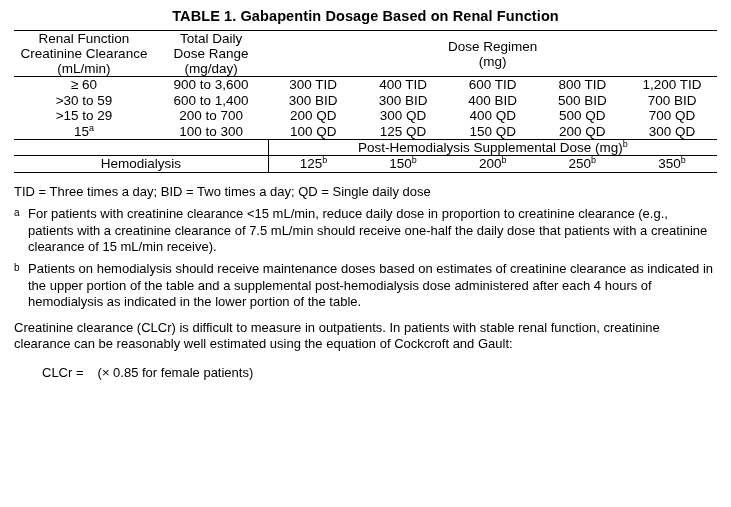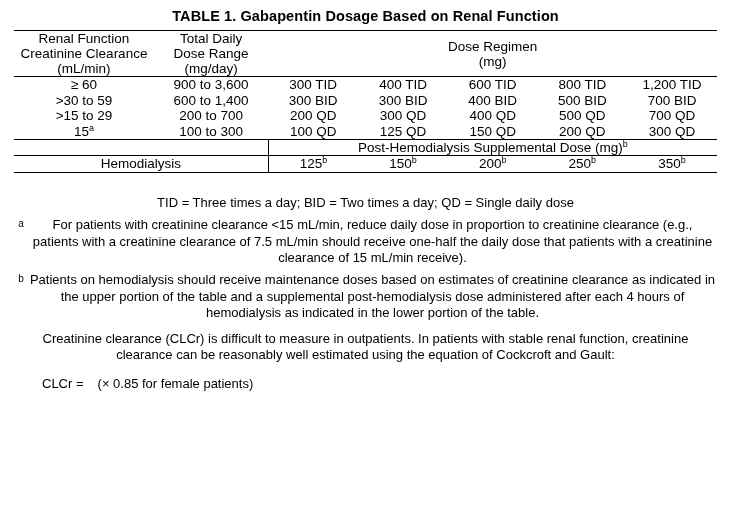--- a/index.html
+++ b/index.html
@@ -72,24 +72,23 @@
     text-align: center;
   }
   sup {
     font-size: 9px;
     vertical-align: super;
     line-height: 0;
   }
 
   
   .notes {
-    margin-top: 22px;
+    margin-top: 11px;
     font-size: 13px;
     line-height: 1.26;
-    text-align: center;
   }
   .note-line {
     margin-bottom: 2px;
   }
   .fn {
     display: flex;
     margin-top: 6px;
   }
   .fn-mark {
     width: 14px;

